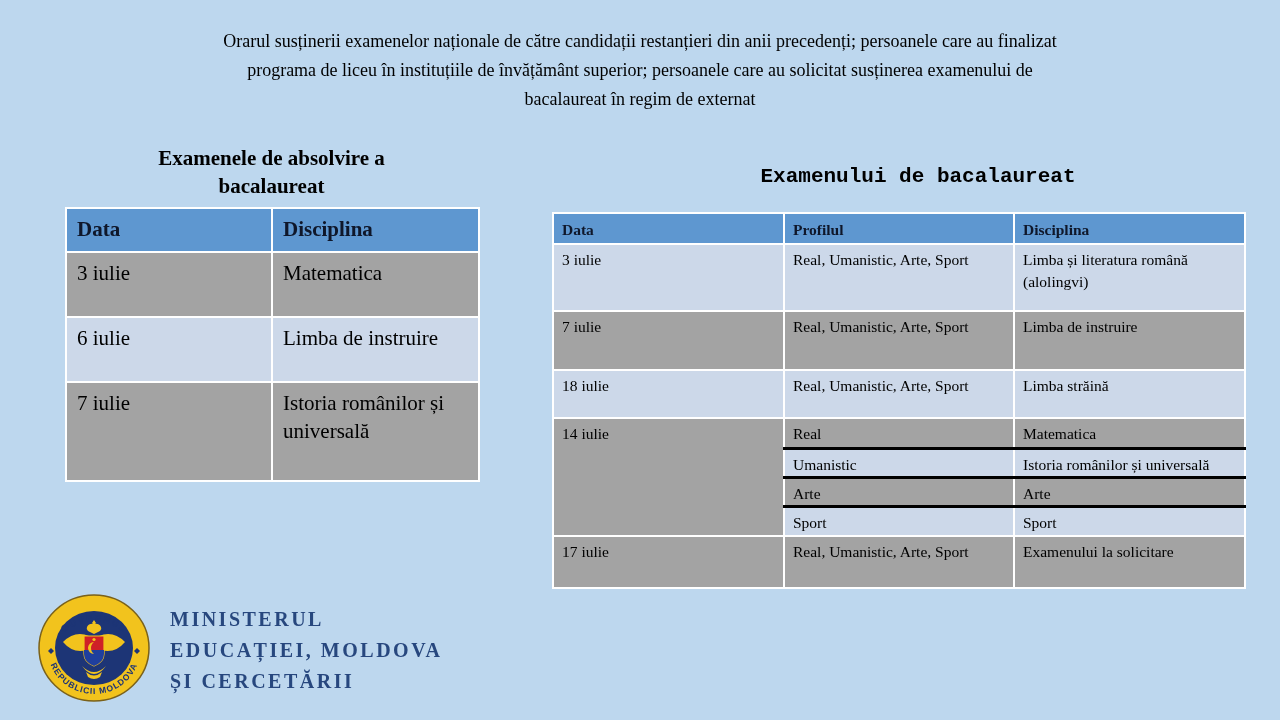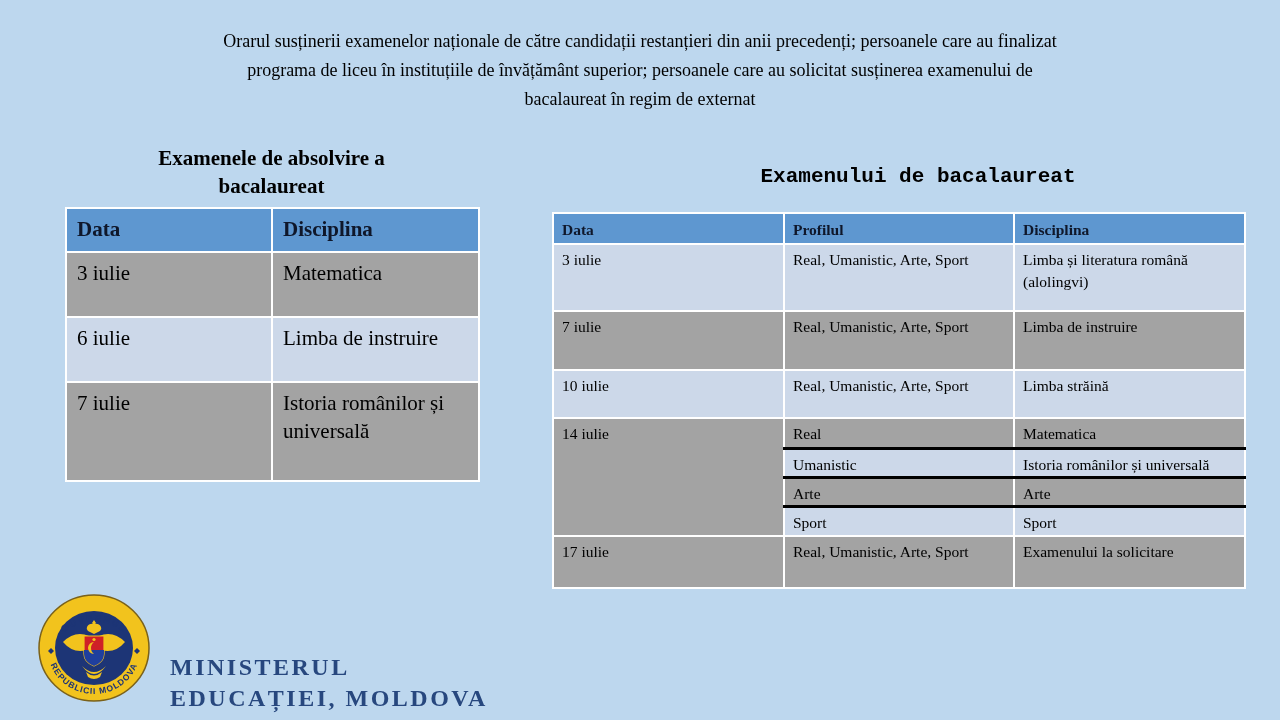--- a/index.html
+++ b/index.html
@@ -27,23 +27,22 @@
   .bac-table{left:552px;top:212px;width:692px;}
   .bac-table td,.bac-table th{font-size:15.5px;line-height:1.45;padding:4px 8px 0 8px;}
   .bac-table th{padding-top:5px;}
 
   .sep-b{border-bottom:3px solid #000;margin-left:32px;}
   .sep-t{border-top:3px solid #a21caf;}
 
   .seal{position:absolute;left:38px;top:594px;}
   .ministry{
     position:absolute;left:170px;top:604px;
-    font-weight:bold;font-size:24px;line-height:31px;letter-spacing:2.5px;
+    font-weight:bold;font-size:20px;line-height:31px;letter-spacing:2.5px;
     color:#27477e;
-    margin-top:48px;
   }
 </style>
 </head>
 <body>
 
 <div class="slide">
 
   <div class="main-title">
     <div>Orarul susținerii examenelor naționale de către candidații restanțieri din anii precedenți; persoanele care au finalizat</div>
     <div>programa de liceu în instituțiile de învățământ superior; persoanele care au solicitat susținerea examenului de</div>
@@ -98,21 +97,21 @@
       <td class="band-a">3 iulie</td>
       <td class="band-a">Real, Umanistic, Arte, Sport</td>
       <td class="band-a">Limba și literatura română (alolingvi)</td>
     </tr>
     <tr style="height:59px">
       <td class="band-b">7 iulie</td>
       <td class="band-b">Real, Umanistic, Arte, Sport</td>
       <td class="band-b">Limba de instruire</td>
     </tr>
     <tr style="height:48px">
-      <td class="band-a">10 iulie</td>
+      <td class="band-a">18 iulie</td>
       <td class="band-a">Real, Umanistic, Arte, Sport</td>
       <td class="band-a">Limba străină</td>
     </tr>
     <tr style="height:30px">
       <td class="band-b" rowspan="4">14 iulie</td>
       <td class="band-b sep-b">Real</td>
       <td class="band-b sep-b">Matematica</td>
     </tr>
     <tr style="height:29px">
       <td class="band-a sep-t sep-b">Umanistic</td>
@@ -156,15 +155,16 @@
       <path d="M46 42 h20 v18 q0 8 -10 12 q-10 -4 -10 -12 z" fill="#cf2027" stroke="#f2c31d" stroke-width="1.2"></path>
       <path d="M46 56 h20 v4 q0 8 -10 12 q-10 -4 -10 -12 z" fill="#1f3f9e"></path>
       <path d="M56 48 a6 6 0 0 0 0 12 a7.5 7.5 0 0 1 0 -12 z" fill="#f2c31d"></path>
       <circle cx="56" cy="45.5" r="1.6" fill="#f2c31d"></circle>
     </g>
   </svg>
 
   <div class="ministry">
     <div>MINISTERUL</div>
     <div>EDUCAȚIEI, MOLDOVA</div>
+    <div>ȘI CERCETĂRII</div>
   </div>
 
 </div>
 
 </body></html>

